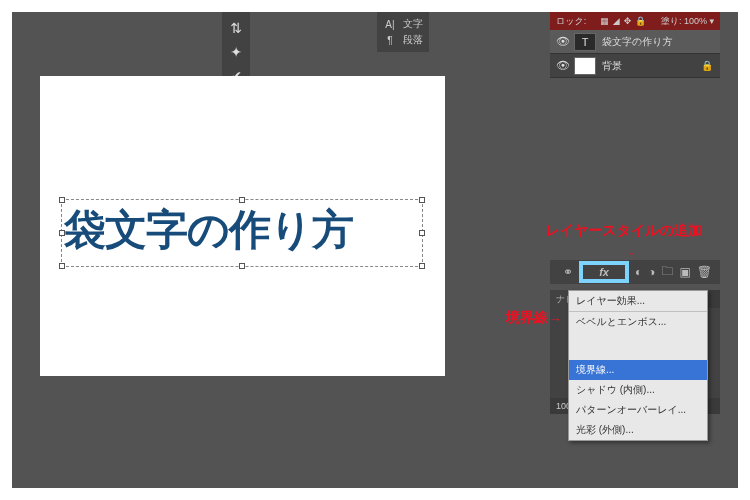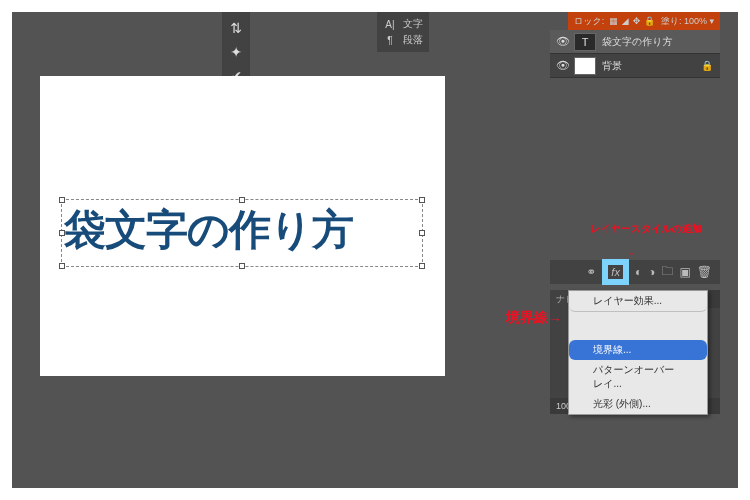--- a/index.html
+++ b/index.html
@@ -3,21 +3,21 @@
 <meta charset="utf-8">
 <style>
   * { margin: 0; padding: 0; box-sizing: border-box; }
   body { width: 750px; height: 500px; background: #fff; font-family: sans-serif; overflow: hidden; position: relative; }
   .frame { position: absolute; left: 12px; top: 12px; width: 726px; height: 476px; background: #535353; }
   .toolbar-left { position: absolute; left: 210px; top: 0; width: 28px; background: #424242; padding: 6px 4px; }
   .toolbar-left .tool { width: 20px; height: 20px; display: flex; align-items: center; justify-content: center; color: #ddd; font-size: 14px; margin-bottom: 4px; }
   .props { position: absolute; left: 365px; top: 0; background: #424242; padding: 4px 6px; }
   .props .row { display: flex; align-items: center; gap: 6px; color: #ccc; font-size: 10px; height: 16px; }
   .props .row .ic { width: 14px; text-align: center; }
-  .lock-bar { position: absolute; right: 18px; top: 0; width: 152px; height: 18px; background: #c2410c; display: flex; align-items: center; justify-content: space-between; padding: 0 6px; color: #ccc; font-size: 9px; }
+  .lock-bar { position: absolute; right: 18px; top: 0; width: 170px; height: 18px; background: #7f1d1d; display: flex; align-items: center; justify-content: space-between; padding: 0 6px; color: #ccc; font-size: 9px; }
   .lock-bar .icons { display: flex; gap: 4px; }
   .layers { position: absolute; right: 18px; top: 18px; width: 170px; background: #424242; }
   .layer-row { display: flex; align-items: center; height: 24px; padding: 0 6px; gap: 6px; color: #ddd; font-size: 10px; border-bottom: 1px solid #333; }
   .layer-row.sel { background: #5a5a5a; }
   .layer-row .vis { width: 12px; text-align: center; font-size: 11px; }
   .layer-row .thumb { width: 22px; height: 18px; background: #2a2a2a; border: 1px solid #666; display: flex; align-items: center; justify-content: center; font-size: 11px; }
   .layer-row .thumb.white { background: #fff; }
   .canvas { position: absolute; left: 28px; top: 64px; width: 405px; height: 300px; background: #fff; }
   .txt-box { position: absolute; left: 24px; top: 126px; width: 356px; height: 62px; }
   .txt { color: #174b7a; font-size: 42px; font-weight: 900; letter-spacing: -1px; white-space: nowrap; }
@@ -28,28 +28,28 @@
   .handle.tm { left: 50%; top: -3px; margin-left: -3px; } .handle.bm { left: 50%; bottom: -3px; margin-left: -3px; }
   .handle.ml { left: -3px; top: 50%; margin-top: -3px; } .handle.mr { right: -3px; top: 50%; margin-top: -3px; }
   .nav-panel { position: absolute; right: 18px; top: 278px; width: 170px; background: #3a3a3a; }
   .nav-tabs { display: flex; height: 18px; }
   .nav-tab { flex: 0 0 auto; padding: 0 6px; font-size: 9px; color: #aaa; background: #424242; display: flex; align-items: center; }
   .nav-body { height: 90px; background: #424242; position: relative; }
   .nav-thumb { position: absolute; left: 50%; top: 8px; transform: translateX(-50%); width: 72px; height: 54px; background: #fff; border: 1px solid #c88; }
   .nav-thumb .mini { color: #174b7a; font-size: 8px; font-weight: 900; position: absolute; left: 4px; top: 22px; }
   .nav-foot { height: 16px; display: flex; align-items: center; padding: 0 6px; font-size: 9px; color: #ccc; }
   .layer-foot { position: absolute; right: 18px; top: 248px; width: 170px; height: 24px; background: #424242; display: flex; align-items: center; gap: 6px; padding: 0 8px; color: #bbb; justify-content: flex-end; font-size: 12px; }
-  .layer-foot .fx { border: 6px solid #7dd3fc; padding: 1px 3px; font-size: 11px; font-style: italic; }
+  .layer-foot .fx { border: 4px solid #7dd3fc; padding: 1px 16px; font-size: 11px; font-style: italic; font-weight: bold; }
   .layer-foot .ic { font-size: 12px; }
   .menu { position: absolute; right: 30px; top: 278px; width: 140px; background: #e8e8e8; border: 1px solid #999; font-size: 10px; box-shadow: 2px 2px 4px rgba(0,0,0,.4); }
-  .menu .mi { padding: 3px 24px; color: #333; cursor: default; border-radius: 6px; }
+  .menu .mi { padding: 3px 7px; color: #333; cursor: default; }
   .menu .mi.sep { border-bottom: 1px solid #c0c0c0; }
   .menu .mi.hl { background: #3874d6; color: #fff; margin-top: 28px; }
   .anno-red { color: #e12; font-weight: bold; position: absolute; }
-  .anno1 { right: 36px; top: 210px; font-size: 10px; }
+  .anno1 { right: 36px; top: 210px; font-size: 14px; }
   .anno1-arrow { right: 103px; top: 230px; font-size: 14px; }
   .anno2 { right: 176px; top: 297px; font-size: 14px; }
 </style>
 </head>
 <body>
 
 <div class="frame">
 
   <div class="toolbar-left">
     <div class="tool">⇅</div>
@@ -130,21 +130,23 @@
         <div class="mini">袋文字の作り方</div>
       </div>
     </div>
     <div class="nav-foot">
       <span>100%</span>
     </div>
   </div>
 
   <div class="menu">
     <div class="mi sep">レイヤー効果...</div>
+    <div class="mi">ベベルとエンボス...</div>
     <div class="mi hl">境界線...</div>
+    <div class="mi">シャドウ (内側)...</div>
     <div class="mi">パターンオーバーレイ...</div>
     <div class="mi">光彩 (外側)...</div>
 
   </div>
 
   <div class="anno-red anno1">レイヤースタイルの追加</div>
   <div class="anno-red anno1-arrow">↓</div>
   <div class="anno-red anno2">境界線→</div>
 
 </div>

